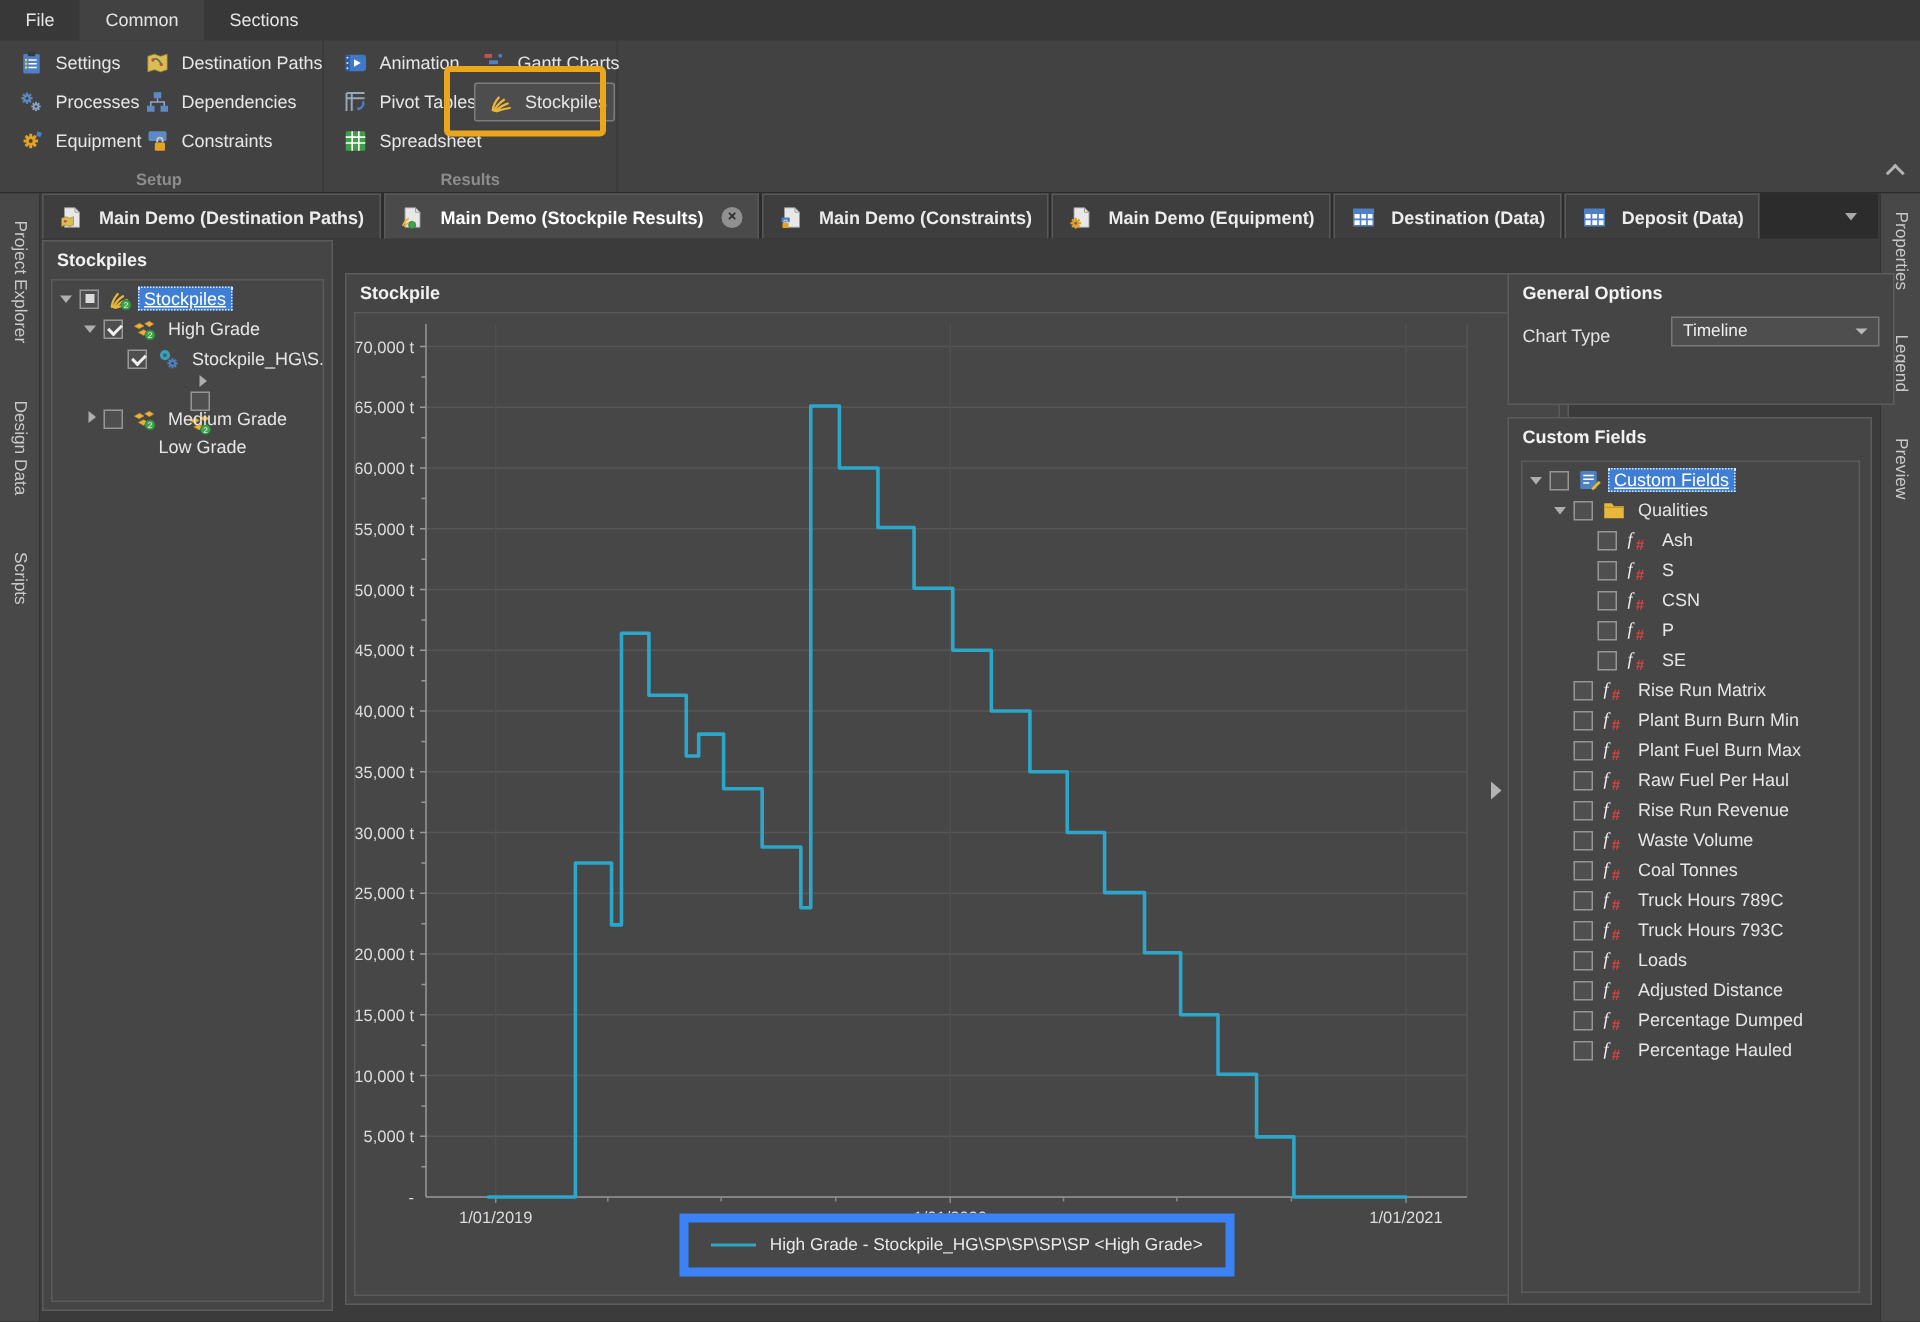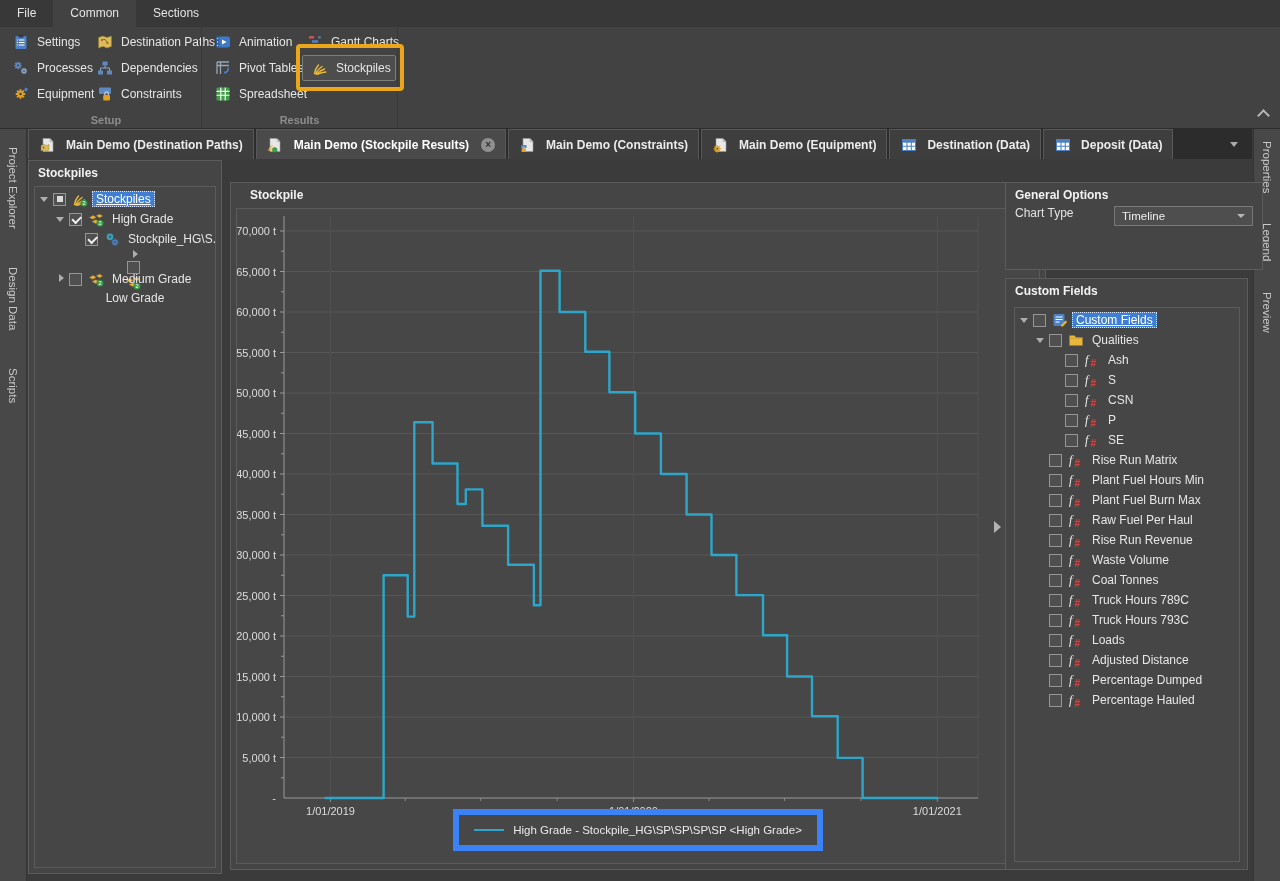--- a/index.html
+++ b/index.html
@@ -9,21 +9,21 @@
   .ribbon{position:absolute;left:0;top:0;right:0;height:128px;background:#424242;border-bottom:1px solid #2c2c2c;}
   .rtabs{height:27px;background:#383838;display:flex;align-items:stretch;}
   .rtab{padding:6px 17px 0 17px;color:#e4e4e4;font-size:12px;}
   .rtab.sel{background:#424242;}
   .rbody{position:absolute;left:0;top:27px;right:0;bottom:0;}
   .rgroup{position:absolute;top:0;bottom:0;}
   .rgroup .gbtns{display:grid;grid-template-rows:repeat(3,26px);grid-auto-flow:column;align-items:center;padding:2px 0 0 8px;}
   .rgroup .glabel{position:absolute;left:0;right:0;bottom:2px;text-align:center;color:#8d8d8d;font-weight:bold;font-size:11px;}
   .g0{left:0;width:212px;}
   .g0 .gbtns{grid-template-columns:84px 126px;}
-  .g1{left:201px;width:195px;border-left:1px solid #393939;border-right:1px solid #393939;}
+  .g1{left:215px;width:195px;border-left:1px solid #393939;border-right:1px solid #393939;}
   .g1 .gbtns{grid-template-columns:92px 100px;}
   .rbtn{display:flex;align-items:center;gap:4px;padding:1px 4px;white-space:nowrap;color:#e6e6e6;}
   .btn-raised{background:#4d4d4d;border:1px solid #7d7d7d;border-radius:2px;padding:4px 8px;margin-right:6px;z-index:2;}
   .hlbox{position:absolute;left:296px;top:44px;width:108px;height:47px;border:4px solid #eaa71c;border-radius:4px;box-sizing:border-box;z-index:6;pointer-events:none;}
   .ribchev{position:absolute;right:12px;bottom:8px;width:7px;height:7px;border-top:2px solid #b5b5b5;border-right:2px solid #b5b5b5;transform:rotate(-45deg);}
 
   
   .doctabs{position:absolute;left:28px;right:28px;top:129px;height:30px;background:#2c2c2c;display:flex;gap:2px;align-items:stretch;}
   .dtab{display:flex;align-items:center;gap:6px;padding:0 10px;background:#3e3e3e;border:1px solid #585858;border-bottom:none;font-weight:bold;font-size:12px;color:#ececec;white-space:nowrap;}
   .dtab.active{background:#4a4a4a;color:#fff;}
@@ -34,40 +34,40 @@
   .ldock{position:absolute;left:0;top:129px;bottom:0;width:27px;background:#484848;border-right:1px solid #343434;display:flex;flex-direction:column;align-items:center;gap:38px;padding-top:18px;box-sizing:border-box;}
   .rdock{position:absolute;right:0;top:129px;bottom:0;width:27px;background:#484848;border-left:1px solid #343434;display:flex;flex-direction:column;align-items:center;gap:30px;padding-top:12px;box-sizing:border-box;}
   .vtab{writing-mode:vertical-rl;font-size:11.5px;color:#c9c9c9;white-space:nowrap;}
 
   
   .panel{position:absolute;background:#454545;border:1px solid #5c5c5c;box-sizing:border-box;}
   .panel-h{padding:5px 9px 4px 9px;font-weight:bold;font-size:12px;color:#f2f2f2;}
   .inner{position:absolute;left:5px;right:5px;top:25px;bottom:5px;border:1px solid #5b5b5b;background:#464646;overflow:hidden;}
 
   .leftpanel{left:28px;top:160px;width:194px;bottom:7px;}
-  .chartpanel{left:230px;top:182px;width:816px;bottom:11px;padding-left:10px;}
+  .chartpanel{left:230px;top:182px;width:816px;bottom:11px;}
   .gopanel{left:1005px;top:182px;width:258px;height:88px;}
   .cfpanel{left:1005px;top:278px;width:243px;bottom:11px;}
 
   
   .tree{padding-top:2px;font-size:12px;color:#e6e6e6;}
   .trow{display:flex;align-items:center;height:20px;white-space:nowrap;}
   .exp{width:12px;height:12px;position:relative;flex:none;}
   .exp.expanded::after{content:"";position:absolute;left:1px;top:4px;border-left:4px solid transparent;border-right:4px solid transparent;border-top:5px solid #aeaeae;}
   .exp.collapsed::after{content:"";position:absolute;left:4px;top:1px;border-top:4px solid transparent;border-bottom:4px solid transparent;border-left:5px solid #aeaeae;}
   .cb{width:13px;height:13px;border:1px solid #969696;background:rgba(255,255,255,.05);margin:0 5px 0 2px;position:relative;flex:none;box-sizing:border-box;}
   .cb.checked::after{content:"";position:absolute;left:1.5px;top:2.5px;width:7px;height:3.5px;border-left:2px solid #efefef;border-bottom:2px solid #efefef;transform:rotate(-45deg);}
   .cb.indeterminate::after{content:"";position:absolute;left:2.5px;top:2.5px;width:6px;height:6px;background:#dcdcdc;}
   .ic{width:17px;height:16px;margin-right:4px;flex:none;display:inline-flex;align-items:center;justify-content:center;}
   .ic svg{display:block;}
   .tl{padding:1px 4px;}
   .tl.sel{background:#3f7ed5;color:#fff;text-decoration:underline;outline:1px dotted #d7e4ff;outline-offset:-1px;}
 
   
-  .gorow{display:flex;align-items:flex-start;height:25px;padding:0 9px;}
+  .gorow{display:flex;align-items:flex-end;height:25px;padding:0 9px;}
   .golabel{width:99px;font-size:12px;color:#e2e2e2;flex:none;}
   .combo{flex:1;height:20px;background:#4e4e4e;border:1px solid #787878;display:flex;align-items:center;padding:0 7px;font-size:11.5px;color:#efefef;box-sizing:border-box;}
   .combo::after{content:"";margin-left:auto;border-left:4px solid transparent;border-right:4px solid transparent;border-top:4px solid #b8b8b8;}
 
   
   .chartbody{position:absolute;left:5px;right:5px;top:25px;bottom:5px;border:1px solid #5b5b5b;background:#474747;}
   .legendwrap{position:absolute;left:0;right:0;bottom:12px;display:flex;justify-content:center;}
   .legendbox{display:flex;align-items:center;gap:9px;border:6px solid #3b82f6;background:#474747;padding:9px 15px;font-size:11.5px;color:#e9e9e9;white-space:nowrap;}
   .legline{width:30px;height:0;border-top:2px solid #2da7c9;flex:none;}
 
@@ -629,21 +629,21 @@
           </div>
           <div class="trow" style="padding-left: 20px;">
             <span class="exp none"></span>
             <span class="cb unchecked"></span>
             <span class="ic">
               <svg width="16" height="16" viewBox="0 0 16 16">
                 <text x="1" y="11.5" font-size="12" font-style="italic" font-family="serif" fill="#efefef">f</text>
                 <text x="6.5" y="14.5" font-size="10" font-weight="bold" font-family="sans-serif" fill="#d24444">#</text>
               </svg>
             </span>
-            <span class="tl">Plant Fuel Hours Min</span>
+            <span class="tl">Plant Burn Burn Min</span>
           </div>
           <div class="trow" style="padding-left: 20px;">
             <span class="exp none"></span>
             <span class="cb unchecked"></span>
             <span class="ic">
               <svg width="16" height="16" viewBox="0 0 16 16">
                 <text x="1" y="11.5" font-size="12" font-style="italic" font-family="serif" fill="#efefef">f</text>
                 <text x="6.5" y="14.5" font-size="10" font-weight="bold" font-family="sans-serif" fill="#d24444">#</text>
               </svg>
             </span>

